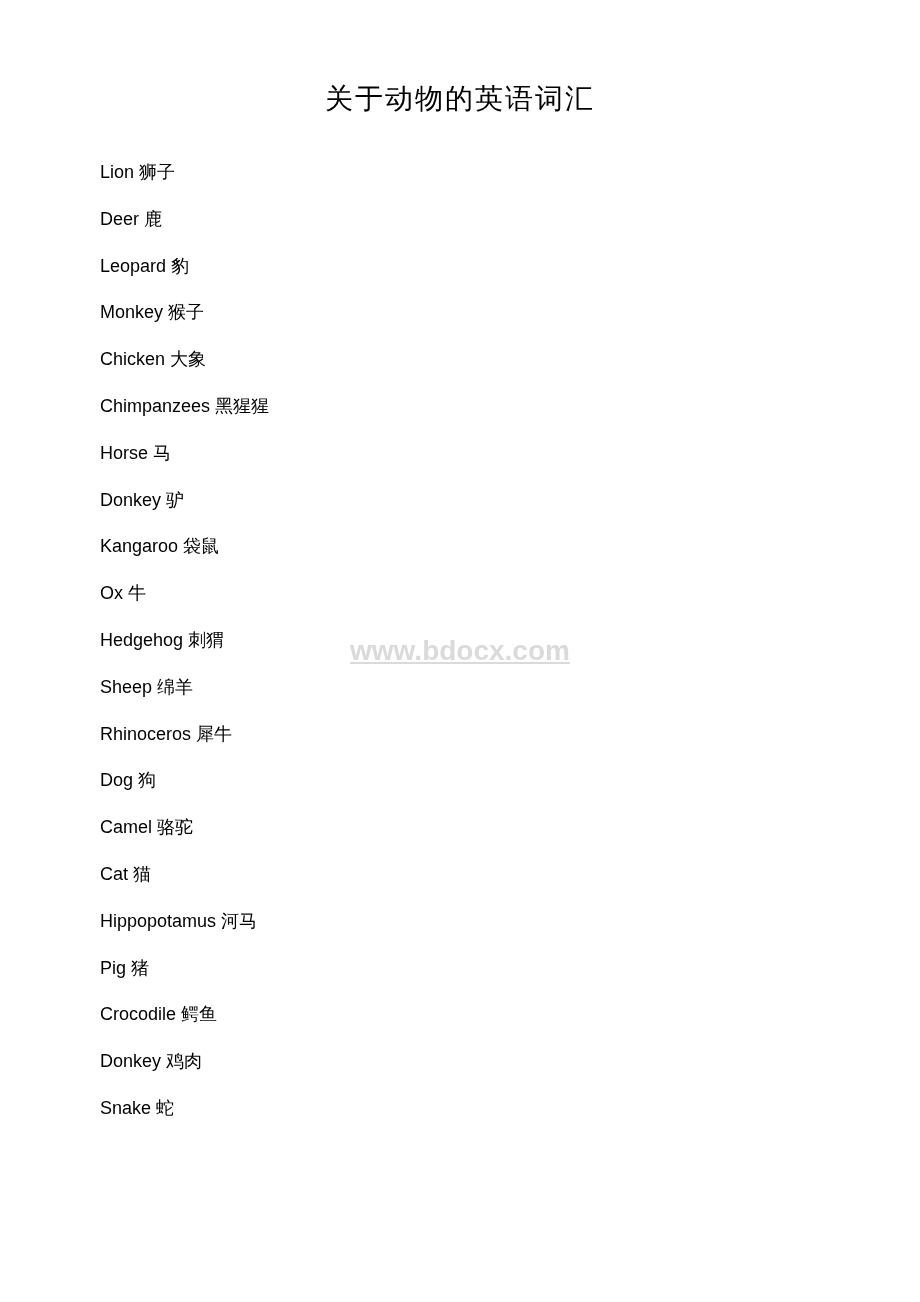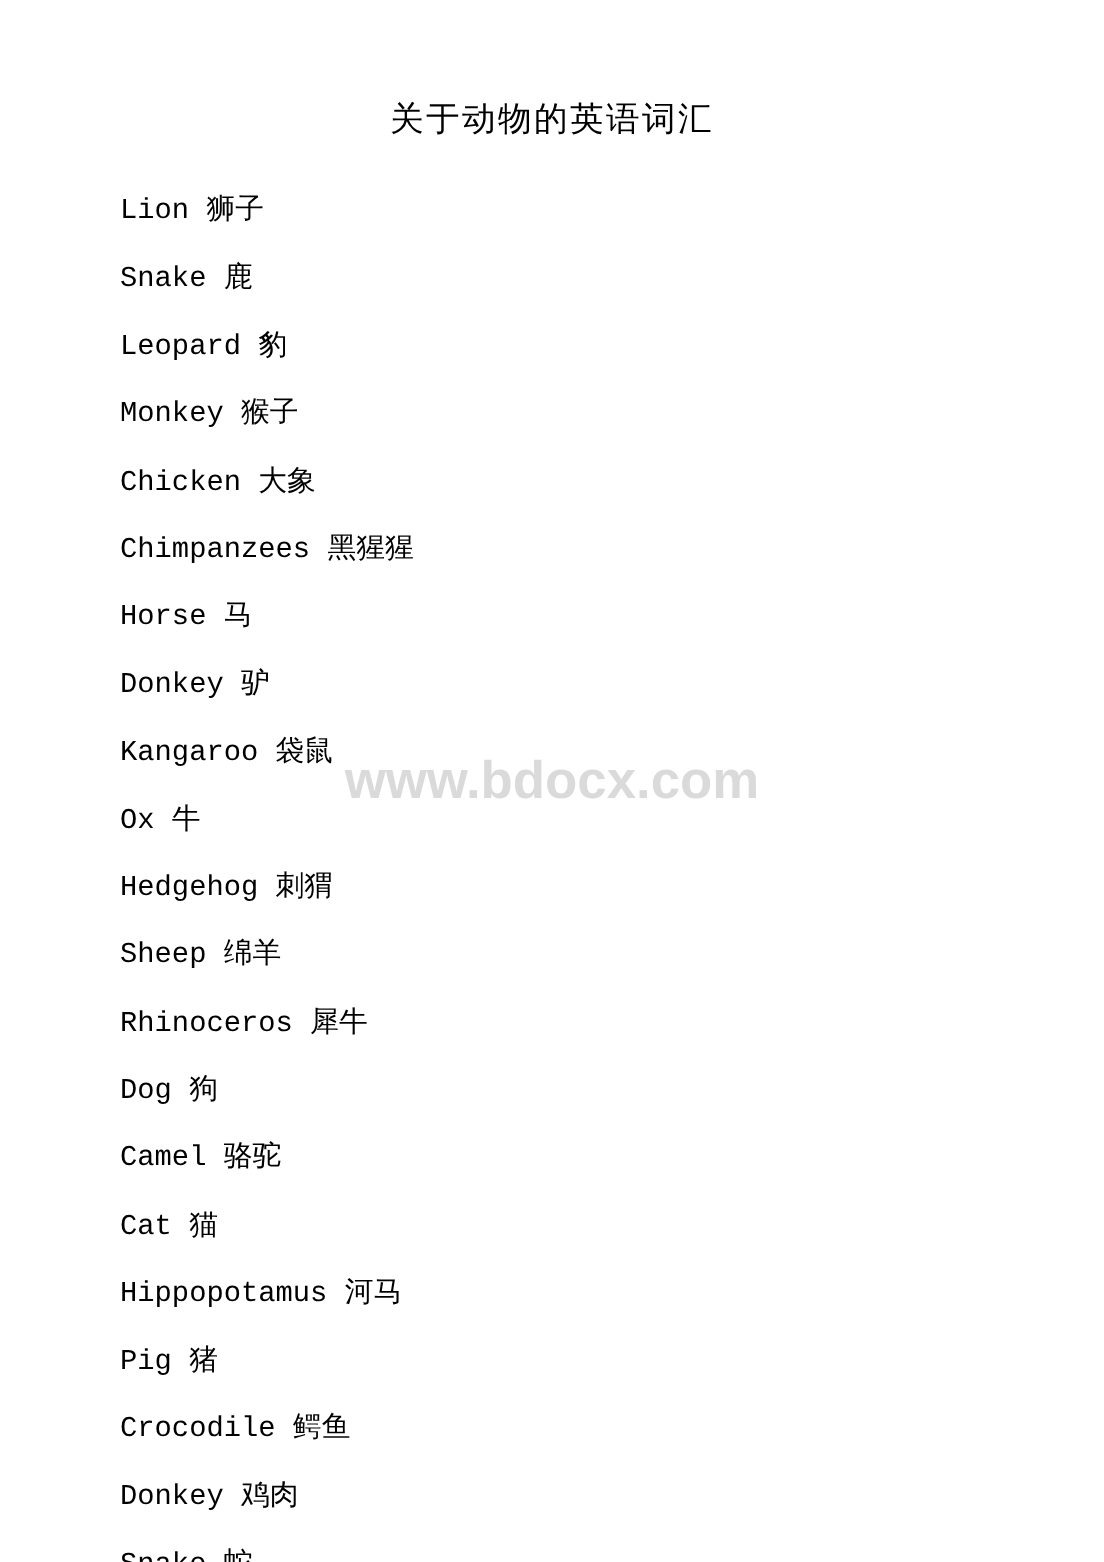--- a/index.html
+++ b/index.html
@@ -25,50 +25,51 @@
       font-family: "SimHei", "黑体", "Microsoft YaHei", sans-serif;
       letter-spacing: 2px;
     }
 
     .vocab-list {
       list-style: none;
       padding: 0;
     }
 
     .vocab-item {
-      font-size: 24px;
+      font-size: 18px;
       margin-bottom: 18px;
       line-height: 1.6;
-      font-family: Liberation Mono, monospace;
+      font-family: Liberation Sans, sans-serif;
     }
 
     .watermark {
       position: fixed;
       top: 50%;
       left: 50%;
       transform: translate(-50%, -50%);
-      font-size: 44px;
+      font-size: 28px;
       color: rgba(150, 150, 150, 0.35);
       font-family: Arial, sans-serif;
       white-space: nowrap;
       pointer-events: none;
       z-index: 999;
       font-weight: bold;
+      text-decoration: underline;
     }
   </style>
 </head>
 <body>
 
 <div class="watermark">www.bdocx.com</div>
 
 <h1 class="page-title">关于动物的英语词汇</h1>
 
 <ul class="vocab-list" id="vocab-list">
 <li class="vocab-item">Lion 狮子</li>
-    <li class="vocab-item">Snake 鹿</li>
+    <li class="vocab-item">Deer 鹿</li>
     <li class="vocab-item">Leopard 豹</li>
     <li class="vocab-item">Monkey 猴子</li>
     <li class="vocab-item">Chicken 大象</li>
     <li class="vocab-item">Chimpanzees 黑猩猩</li>
     <li class="vocab-item">Horse 马</li>
     <li class="vocab-item">Donkey 驴</li>
     <li class="vocab-item">Kangaroo 袋鼠</li>
     <li class="vocab-item">Ox 牛</li>
     <li class="vocab-item">Hedgehog 刺猬</li>
     <li class="vocab-item">Sheep 绵羊</li>

